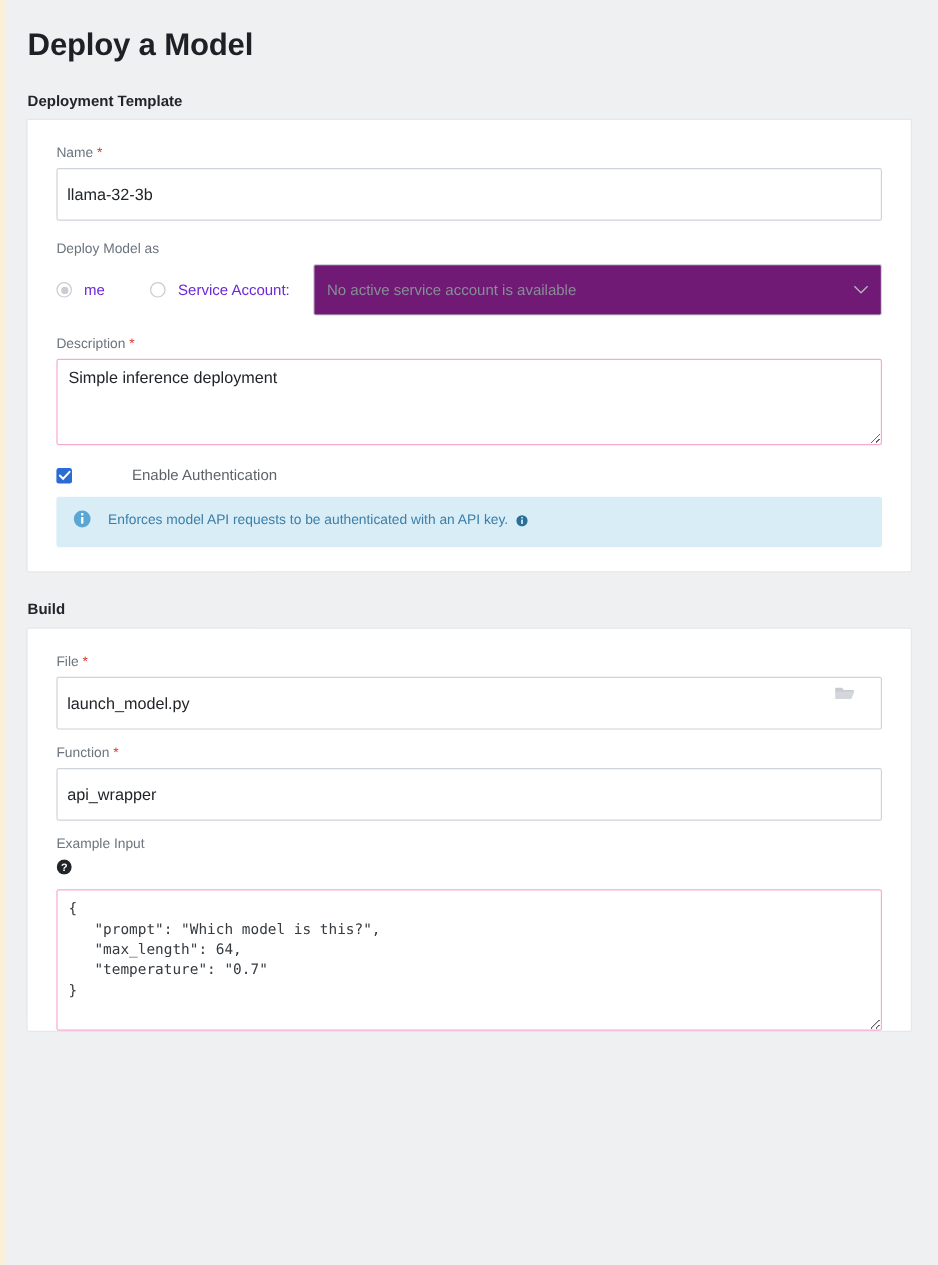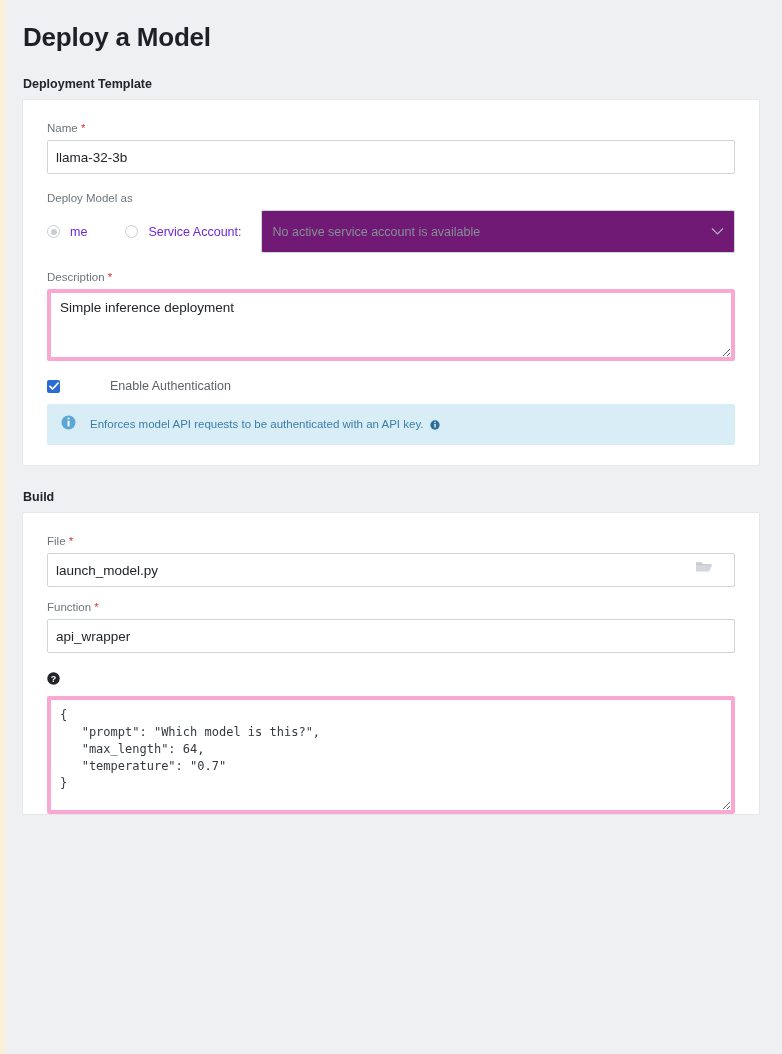--- a/index.html
+++ b/index.html
@@ -94,21 +94,21 @@
   .field-label {
     font-size: 11.5px;
     color: #6c757d;
     margin-bottom: 6px;
   }
   .req { color: #e03131; font-size: 11.5px; }
 
   .text-input {
     width: 100%;
     box-sizing: border-box;
-    height: 34px;
+    height: 44px;
     border: 1px solid #ced4da;
     border-radius: 2px;
     background: #fff;
     font-family: "Liberation Sans", sans-serif;
     font-size: 13.5px;
     color: #212529;
     padding: 4px 8px;
     outline: none;
   }
   .input-with-icon { position: relative; }
@@ -141,21 +141,21 @@
   }
   .svc-select .txt {
     font-size: 12.5px;
     color: #868e96;
   }
   .chev { color: #adb5bd; font-size: 12px; line-height: 1; }
 
   .textarea {
     width: 100%;
     box-sizing: border-box;
-    border: 4px solid #f9a8d4;
+    border: 1px solid #f9a8d4;
     border-radius: 2px;
     background: #fff;
     font-family: "Liberation Sans", sans-serif;
     font-size: 13.5px;
     color: #212529;
     padding: 7px 9px;
     outline: none;
     resize: vertical;
     display: block;
     white-space: pre;
@@ -317,20 +317,21 @@
       <div class="spacer-14"></div>
 
       <div class="field-label">
         <span>Function</span>
         <span class="req">*</span>
       </div>
       <input class="text-input" type="text" value="api_wrapper" style="">
 
       <div class="spacer-14"></div>
 
+      <div class="field-label">Example Input</div>
       <span class="help-icon">
         <svg width="13" height="13" viewBox="0 0 13 13">
           <circle cx="6.5" cy="6.5" r="6.2" fill="#212529"></circle>
           <text x="6.5" y="9.6" font-family="Liberation Sans, sans-serif" font-size="9" font-weight="bold" fill="#ffffff" text-anchor="middle">?</text>
         </svg>
       </span>
       <textarea class="textarea code" style="">{
    "prompt": "Which model is this?",
    "max_length": 64,
    "temperature": "0.7"

